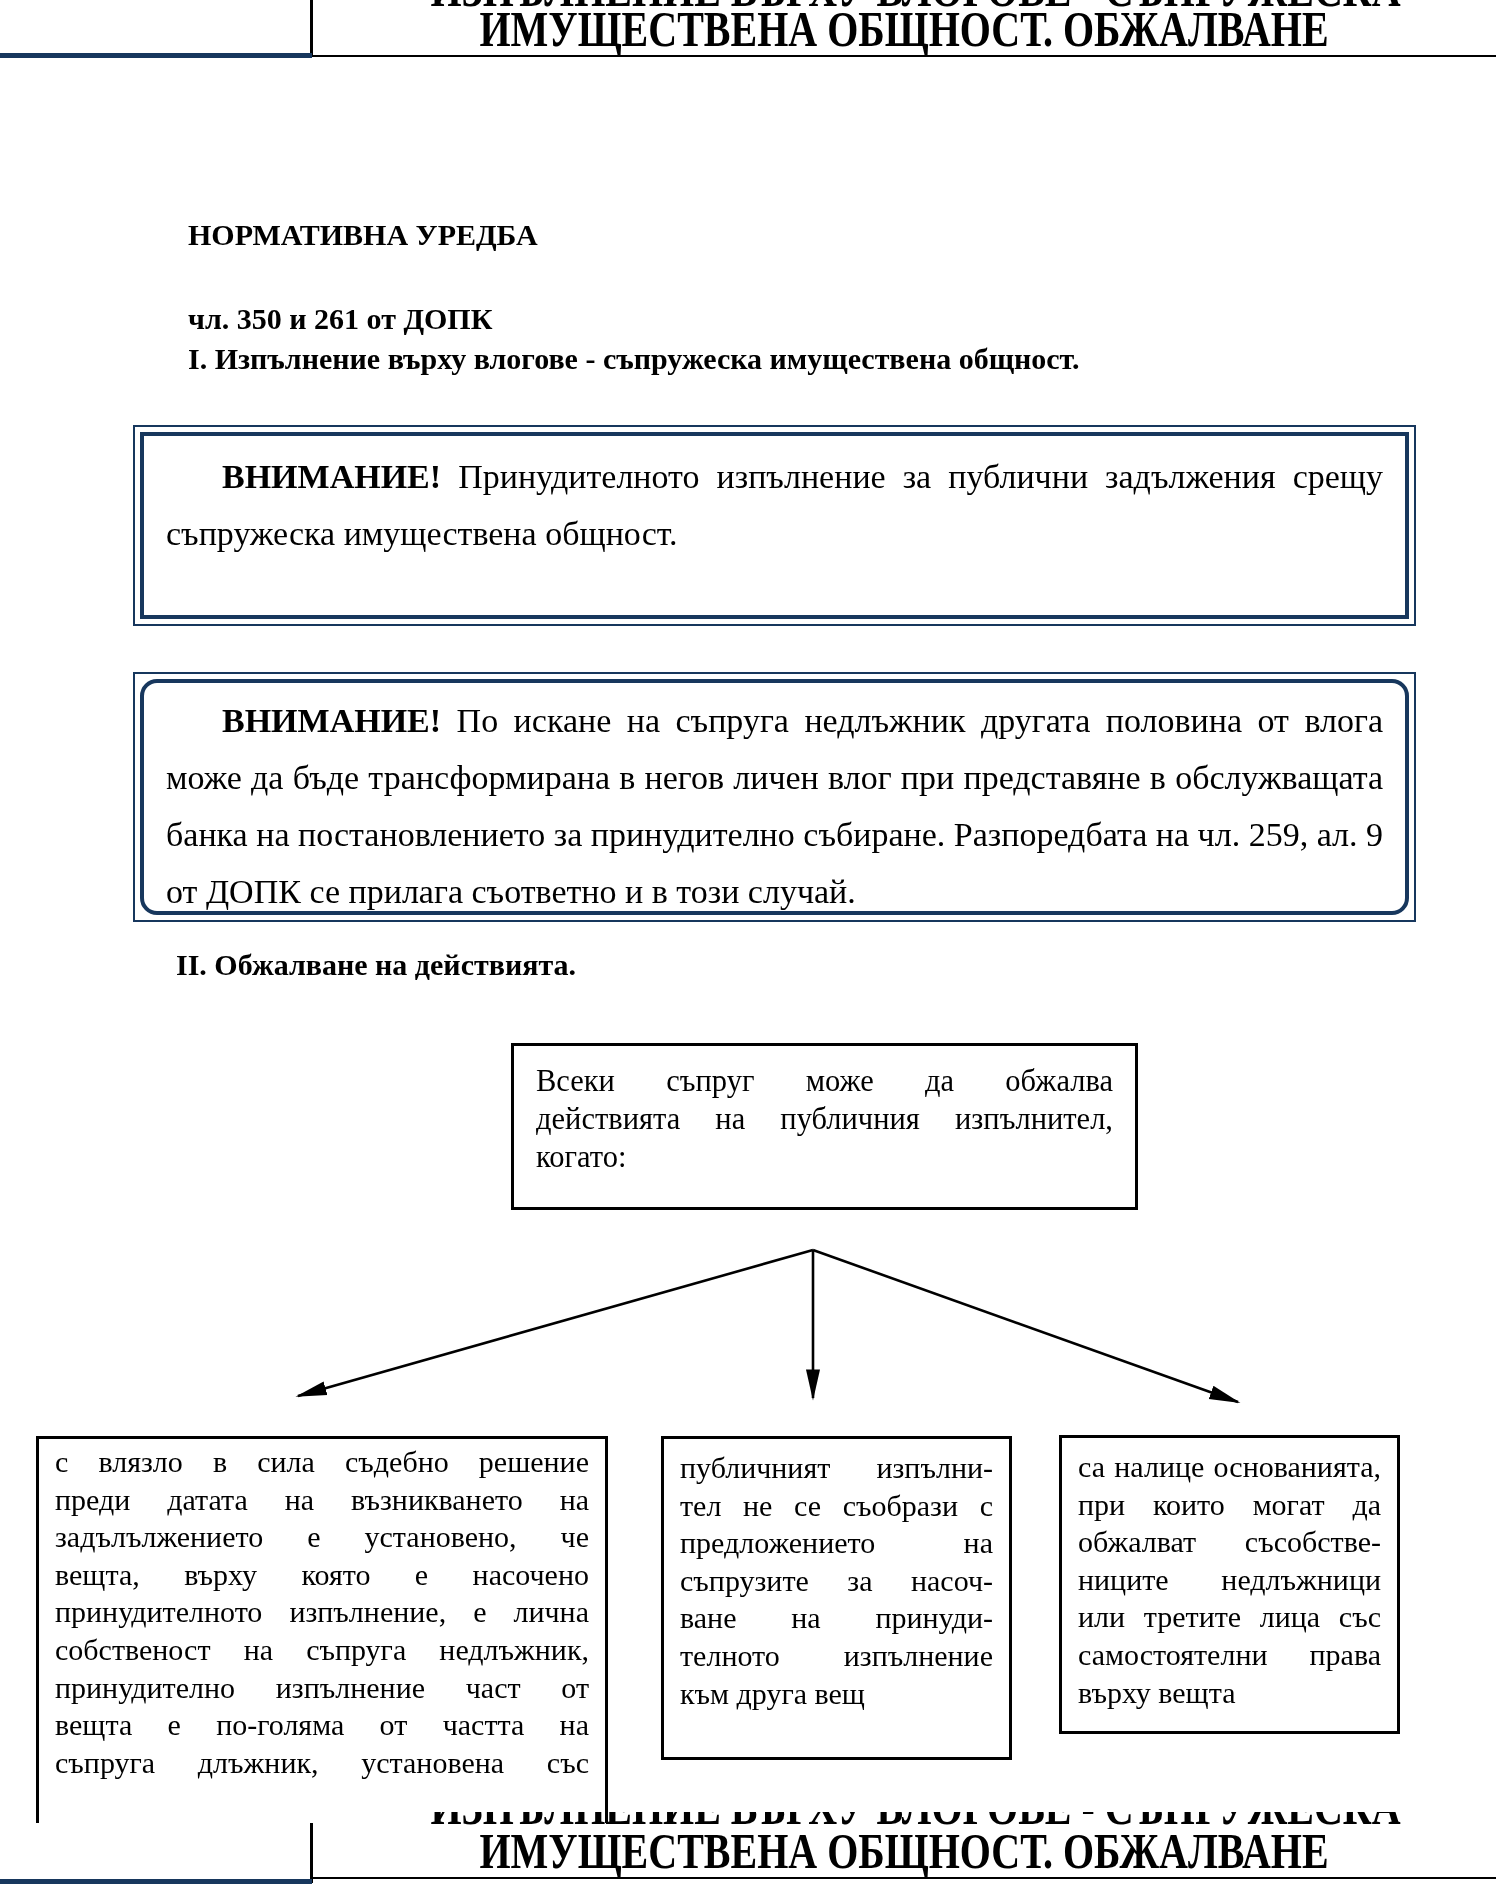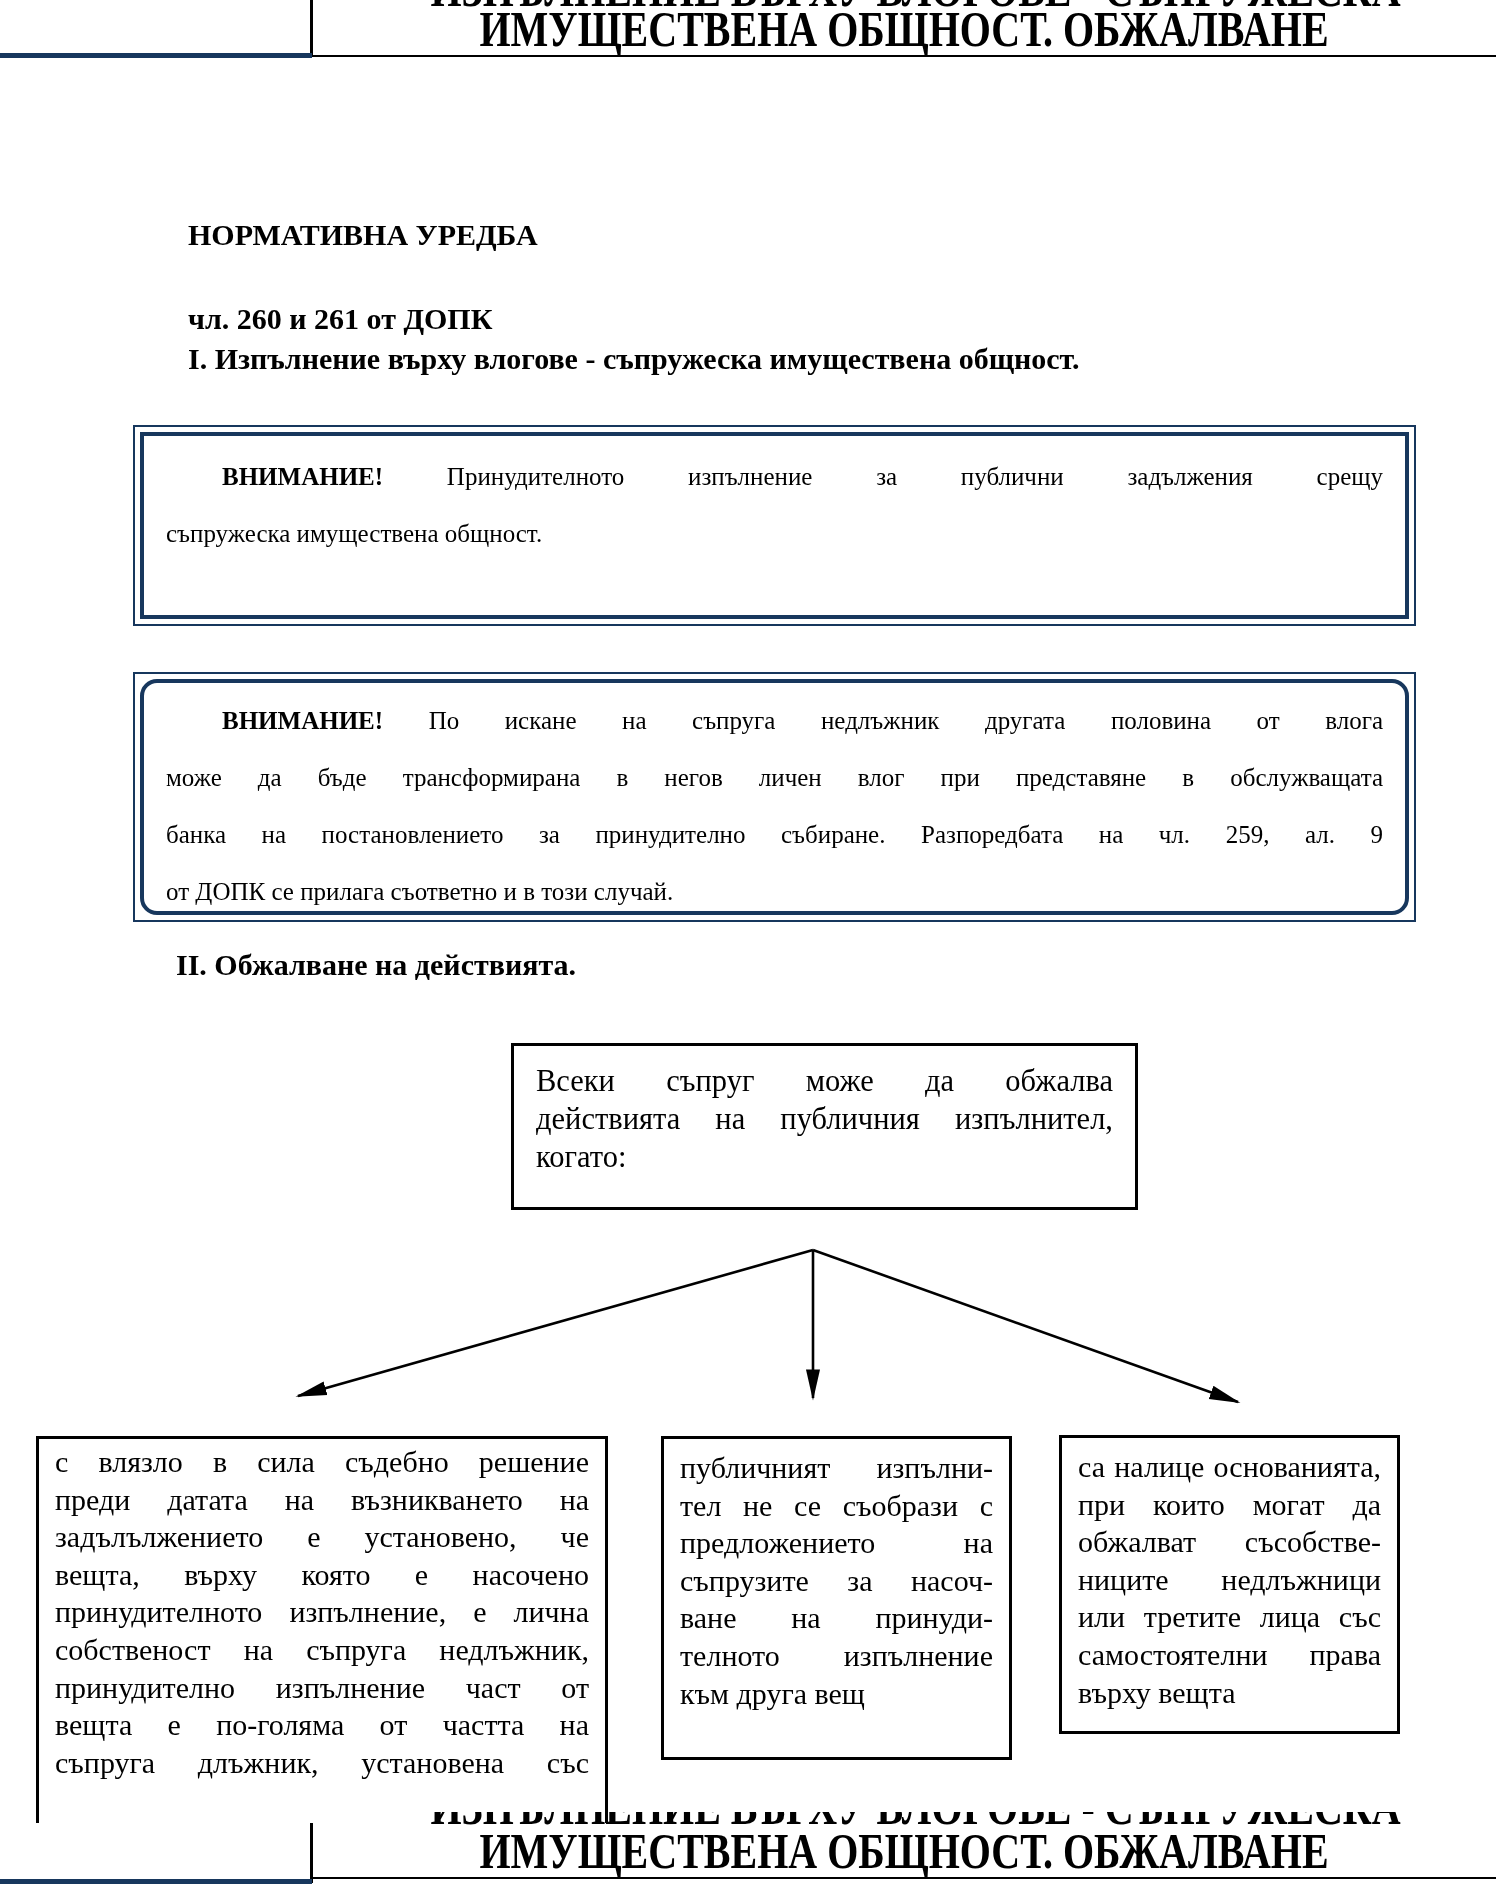--- a/index.html
+++ b/index.html
@@ -23,21 +23,21 @@
   .strip-top .doc-title{margin-top:-36px;}
   .strip-bottom .doc-title{margin-top:-30px;}
   
   .h1{font-weight:bold;font-size:30px;line-height:34px;white-space:nowrap;}
   
   .wbox{border:2px solid #17375D;padding:5px;box-sizing:border-box;background:#fff;}
   .wbox .inner{
     border:4px solid #17375D;height:100%;box-sizing:border-box;
     padding:12px 22px 0 22px;overflow:visible;
   }
-  .wline{font-size:25px;line-height:57px;white-space:nowrap;}
+  .wline{font-size:34px;line-height:57px;white-space:nowrap;}
   .w-indent{display:inline-block;width:56px;}
   .wlabel{font-weight:bold;}
   
   .fbox{border:3px solid #000;box-sizing:border-box;background:transparent;}
   .fline{font-size:30px;line-height:37.6px;}
   
   .jl{text-align:justify;text-align-last:justify;}
   .jl-last{text-align:left;text-align-last:left;}
   .root-box .fline{font-size:30.5px;line-height:38px;}
   .no-bottom{border-bottom:none;}
@@ -49,21 +49,21 @@
 
   <div class="abs clip-strip strip-top" style="left:312px;top:0;width:1184px;height:8px;">
     <div class="doc-title">ИЗПЪЛНЕНИЕ ВЪРХУ ВЛОГОВЕ - СЪПРУЖЕСКА</div>
   </div>
   <div class="abs doc-title" style="left:312px;top:4px;width:1184px;">ИМУЩЕСТВЕНА ОБЩНОСТ. ОБЖАЛВАНЕ</div>
   <div class="abs vrule" style="left:310px;top:0;height:57px;"></div>
   <div class="abs rule-navy" style="left:0;top:53px;width:312px;"></div>
   <div class="abs rule-black" style="left:312px;top:55px;width:1184px;"></div>
 
   <div class="abs h1" style="left:188px;top:218px;">НОРМАТИВНА УРЕДБА</div>
-  <div class="abs h1" style="left:188px;top:302px;">чл. 260 и 261 от ДОПК</div>
+  <div class="abs h1" style="left:188px;top:302px;">чл. 350 и 261 от ДОПК</div>
   <div class="abs h1" style="left:188px;top:342px;">I. Изпълнение върху влогове - съпружеска имуществена общност.</div>
 
   <div class="abs wbox" style="left:133px;top:425px;width:1283px;height:201px;">
     <div class="inner">
       <div class="wline jl"><span class="w-indent"></span><span class="wlabel">ВНИМАНИЕ!</span> <span>Принудителното изпълнение за публични задължения срещу</span></div>
       <div class="wline jl-last">съпружеска имуществена общност.</div>
     </div>
   </div>
 
   <div class="abs wbox" style="left:133px;top:672px;width:1283px;height:250px;">

